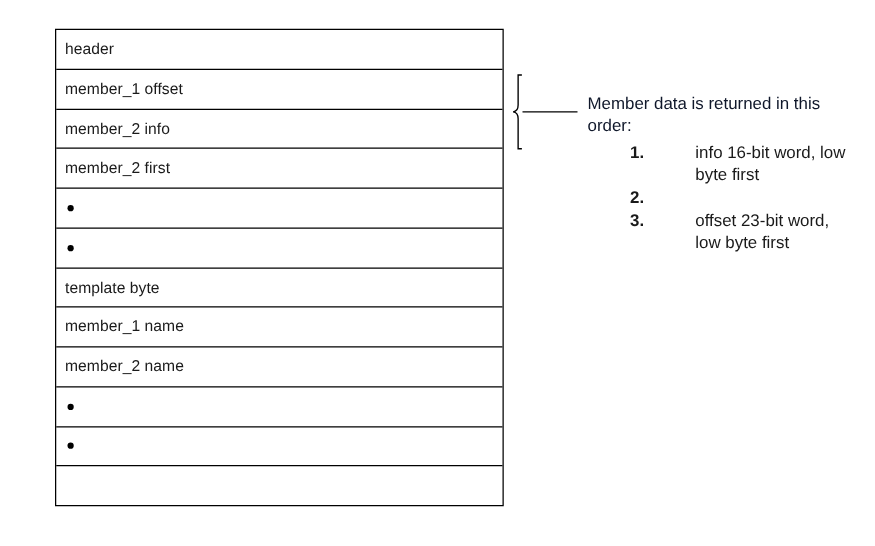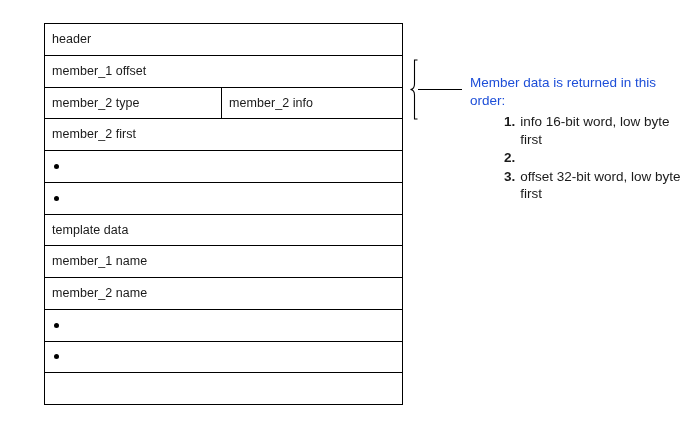--- a/index.html
+++ b/index.html
@@ -87,80 +87,80 @@
   #annotation {
     position: absolute;
     left: 470px;
     top: 74px;
     width: 215px;
   }
   #annotation-paragraph {
     font-size: 13.5px;
     line-height: 17.5px;
     margin: 0;
-    color: #1d4ed8;
+    color: #0f172a;
   }
   #annotation-list {
     margin: 4px 0 0 0;
     padding: 0;
     list-style: none;
   }
   .annotation-item {
     display: flex;
     font-size: 13.5px;
     line-height: 17.5px;
     margin-bottom: 1px;
     padding-left: 34px;
   }
   .annotation-marker {
     font-weight: bold;
     flex: 0 0 auto;
     margin-right: 5px;
   }
   .annotation-text {
     flex: 1 1 auto;
+    margin-left: 36px;
   }
 </style>
 </head>
 <body>
 
 <div id="layout-table">
 
   <div class="table-row">
     <div class="cell cell-full">header</div>
   </div>
 
 
   <div class="table-row">
     <div class="cell cell-full">member_1 offset</div>
   </div>
 
   <div class="table-row">
-    <div class="cell cell-left">member_2 type</div>
     <div class="cell cell-right">member_2 info</div>
   </div>
 
   <div class="table-row">
     <div class="cell cell-full">member_2 first</div>
   </div>
 
   <div class="table-row">
     <div class="cell cell-full bullet-cell">
       <span class="bullet-dot"></span>
     </div>
   </div>
 
   <div class="table-row">
     <div class="cell cell-full bullet-cell">
       <span class="bullet-dot"></span>
     </div>
   </div>
 
   <div class="table-row">
-    <div class="cell cell-full">template data</div>
+    <div class="cell cell-full">template byte</div>
   </div>
 
   <div class="table-row">
     <div class="cell cell-full">member_1 name</div>
   </div>
 
   <div class="table-row">
     <div class="cell cell-full">member_2 name</div>
   </div>
 
@@ -195,16 +195,16 @@
   <ol id="annotation-list">
     <li class="annotation-item">
       <span class="annotation-marker">1.</span>
       <span class="annotation-text">info 16-bit word, low byte first</span>
     </li>
     <li class="annotation-item">
       <span class="annotation-marker">2.</span>
     </li>
     <li class="annotation-item">
       <span class="annotation-marker">3.</span>
-      <span class="annotation-text">offset 32-bit word, low byte first</span>
+      <span class="annotation-text">offset 23-bit word, low byte first</span>
     </li>
   </ol>
 </div>
 
 </body></html>

